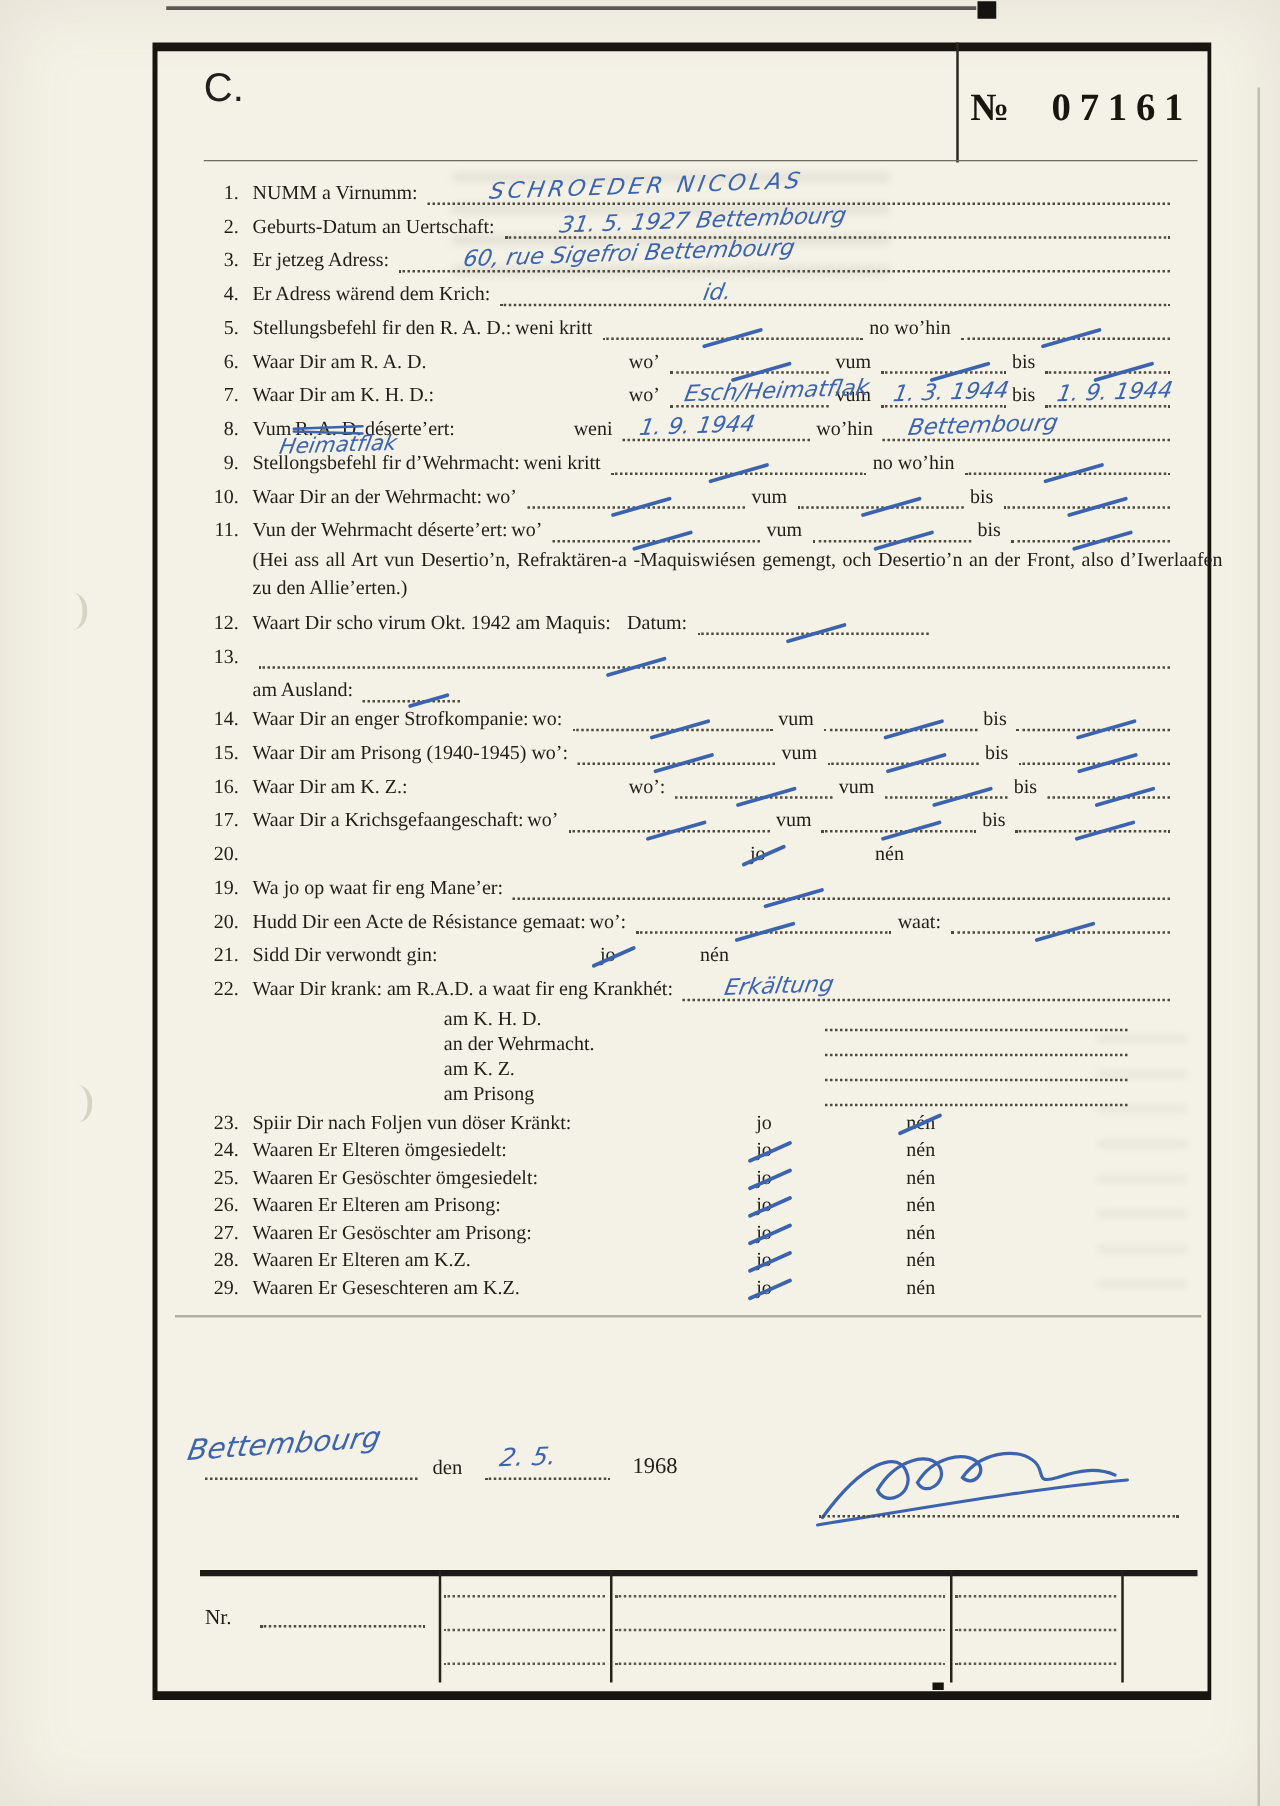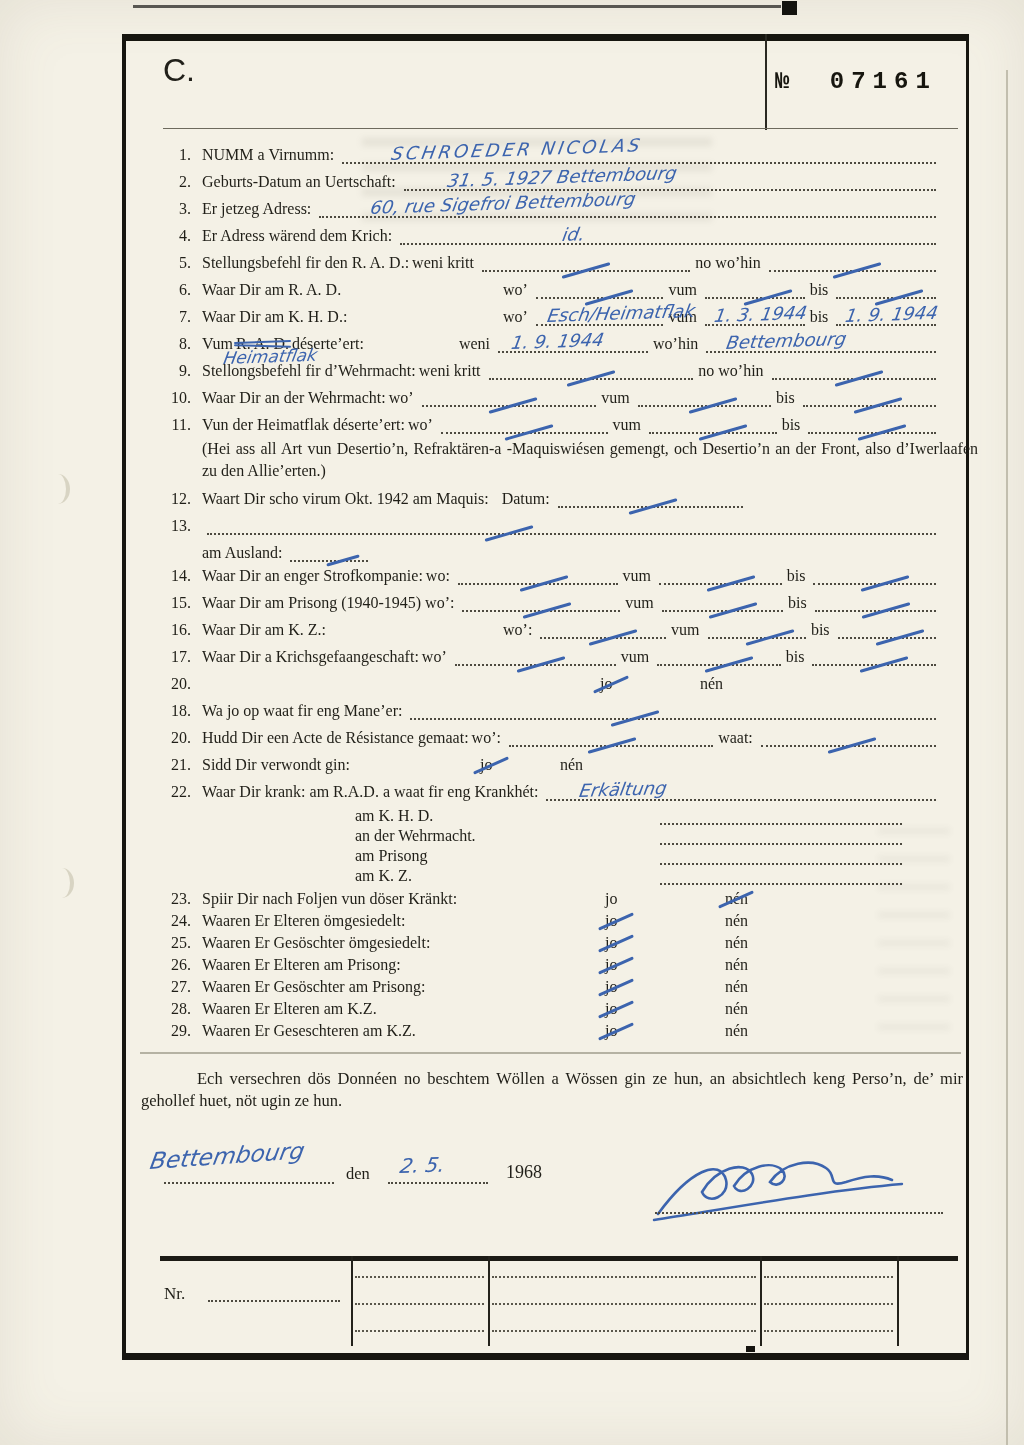--- a/index.html
+++ b/index.html
@@ -24,22 +24,22 @@
            border-top:7px solid #16150f;border-bottom:7px solid #16150f;
            border-left:4px solid #16150f;border-right:3px solid #16150f;}
   .hdr-divider{position:absolute;left:765px;top:34px;width:2px;height:96px;background:#2a2922;}
   .hdr-rule{position:absolute;left:163px;top:128px;width:795px;height:1px;background:#6d6a5d;}
   .sep-rule{position:absolute;left:140px;top:1052px;width:821px;height:2px;background:#94907f;opacity:.65;}
   
   .hdr-letter{position:absolute;left:163px;top:52px;font-family:"Liberation Sans","DejaVu Sans",sans-serif;
               font-size:32px;color:#21201a;}
   .hdr-text{position:absolute;left:212px;top:52px;width:540px;font-weight:bold;font-size:16.5px;
             line-height:21px;text-align:justify;color:#1b1a14;}
-  .no-box{position:absolute;left:775px;top:68px;width:180px;text-align:left;color:#17160f;
-          font-family:Liberation Mono, monospace;font-size:24px;font-weight:bold;}
+  .no-box{position:absolute;left:775px;top:68px;width:180px;text-align:center;color:#17160f;
+          font-family:Liberation Serif, serif;font-size:31px;font-weight:bold;}
   .no-box .digits{letter-spacing:7px;margin-left:26px;}
   
   .form-area{position:absolute;left:165px;top:143px;width:776px;}
   .row{position:relative;display:flex;align-items:flex-end;height:21px;margin-bottom:6px;
        font-size:16px;color:#201f18;line-height:19px;white-space:nowrap;}
   .row .num{flex:0 0 26px;text-align:right;margin-right:11px;}
   .row .t{flex:0 0 auto;padding:0 3px 0 0;}
   .row.tight{height:21px;margin-bottom:1px;}
   .row.sub{margin-bottom:2px;}
   .row.sub22{height:18px;margin-bottom:2px;}
@@ -218,21 +218,21 @@
         <span class="dots" style="flex: 1 1 30px;">
           <span class="slash"></span>
         </span>
         <span class="t">bis</span>
         <span class="dots" style="flex: 1 1 30px;">
           <span class="slash"></span>
         </span>
       </div>
       <div class="row ">
         <span class="num">11.</span>
-        <span class="t">Vun der Heimatflak déserte’ert:</span>
+        <span class="t">Vun der Wehrmacht déserte’ert:</span>
         <span class="t">wo’</span>
         <span class="dots" style="flex: 1.4 1 30px;">
           <span class="slash"></span>
         </span>
         <span class="t">vum</span>
         <span class="dots" style="flex: 1 1 30px;">
           <span class="slash"></span>
         </span>
         <span class="t">bis</span>
         <span class="dots" style="flex: 1 1 30px;">
@@ -327,21 +327,21 @@
         <span class="dots" style="flex: 1 1 30px;">
           <span class="slash"></span>
         </span>
       </div>
       <div class="row ">
         <span class="num">20.</span>
         <span class="t abs" style="left: 435px; position: absolute;">jo<span class="word-slash"></span></span>
         <span class="t abs" style="left: 535px;">nén</span>
       </div>
       <div class="row ">
-        <span class="num">18.</span>
+        <span class="num">19.</span>
         <span class="t">Wa jo op waat fir eng Mane’er:</span>
         <span class="dots" style="flex: 1 1 30px;">
           <span class="slash"></span>
         </span>
       </div>
       <div class="row ">
         <span class="num">20.</span>
         <span class="t">Hudd Dir een Acte de Résistance gemaat:</span>
         <span class="t">wo’:</span>
         <span class="dots" style="flex: 1.2 1 30px;">
@@ -370,26 +370,26 @@
         <span class="t abs" style="left: 190px;">am K. H. D.</span>
         <span class="dots abs" style="width: 242px; flex: 0 0 242px; left: 490px;"></span>
       </div>
       <div class="row sub22">
         <span class="num"></span>
         <span class="t abs" style="left: 190px;">an der Wehrmacht.</span>
         <span class="dots abs" style="width: 242px; flex: 0 0 242px; left: 490px;"></span>
       </div>
       <div class="row sub22">
         <span class="num"></span>
+        <span class="t abs" style="left: 190px;">am K. Z.</span>
+        <span class="dots abs" style="width: 242px; flex: 0 0 242px; left: 490px;"></span>
+      </div>
+      <div class="row sub22">
+        <span class="num"></span>
         <span class="t abs" style="left: 190px;">am Prisong</span>
-        <span class="dots abs" style="width: 242px; flex: 0 0 242px; left: 490px;"></span>
-      </div>
-      <div class="row sub22">
-        <span class="num"></span>
-        <span class="t abs" style="left: 190px;">am K. Z.</span>
         <span class="dots abs" style="width: 242px; flex: 0 0 242px; left: 490px;"></span>
       </div>
       <div class="row tight">
         <span class="num">23.</span>
         <span class="t">Spiir Dir nach Foljen vun döser Kränkt:</span>
         <span class="t abs" style="left: 440px;">jo</span>
         <span class="t abs" style="left: 560px; position: absolute;">nén<span class="word-slash"></span></span>
       </div>
       <div class="row tight">
         <span class="num">24.</span>
@@ -422,21 +422,20 @@
         <span class="t abs" style="left: 560px;">nén</span>
       </div>
       <div class="row tight">
         <span class="num">29.</span>
         <span class="t">Waaren Er Geseschteren am K.Z.</span>
         <span class="t abs" style="left: 440px; position: absolute;">jo<span class="word-slash"></span></span>
         <span class="t abs" style="left: 560px;">nén</span>
       </div>
     </div>
 
-  <div class="declaration">Ech versechren dös Donnéen no beschtem Wöllen a Wössen gin ze hun, an absichtlech keng Perso’n, de’ mir gehollef huet, nöt ugin ze hun.</div>
 
   <div class="date-line">
     <span class="date-dotted1"></span>
     <span class="hw date-place">Bettembourg</span>
     <span class="date-den">den</span>
     <span class="date-dotted2"></span>
     <span class="hw date-hw">2. 5.</span>
     <span class="date-year">1968</span>
   </div>
 

